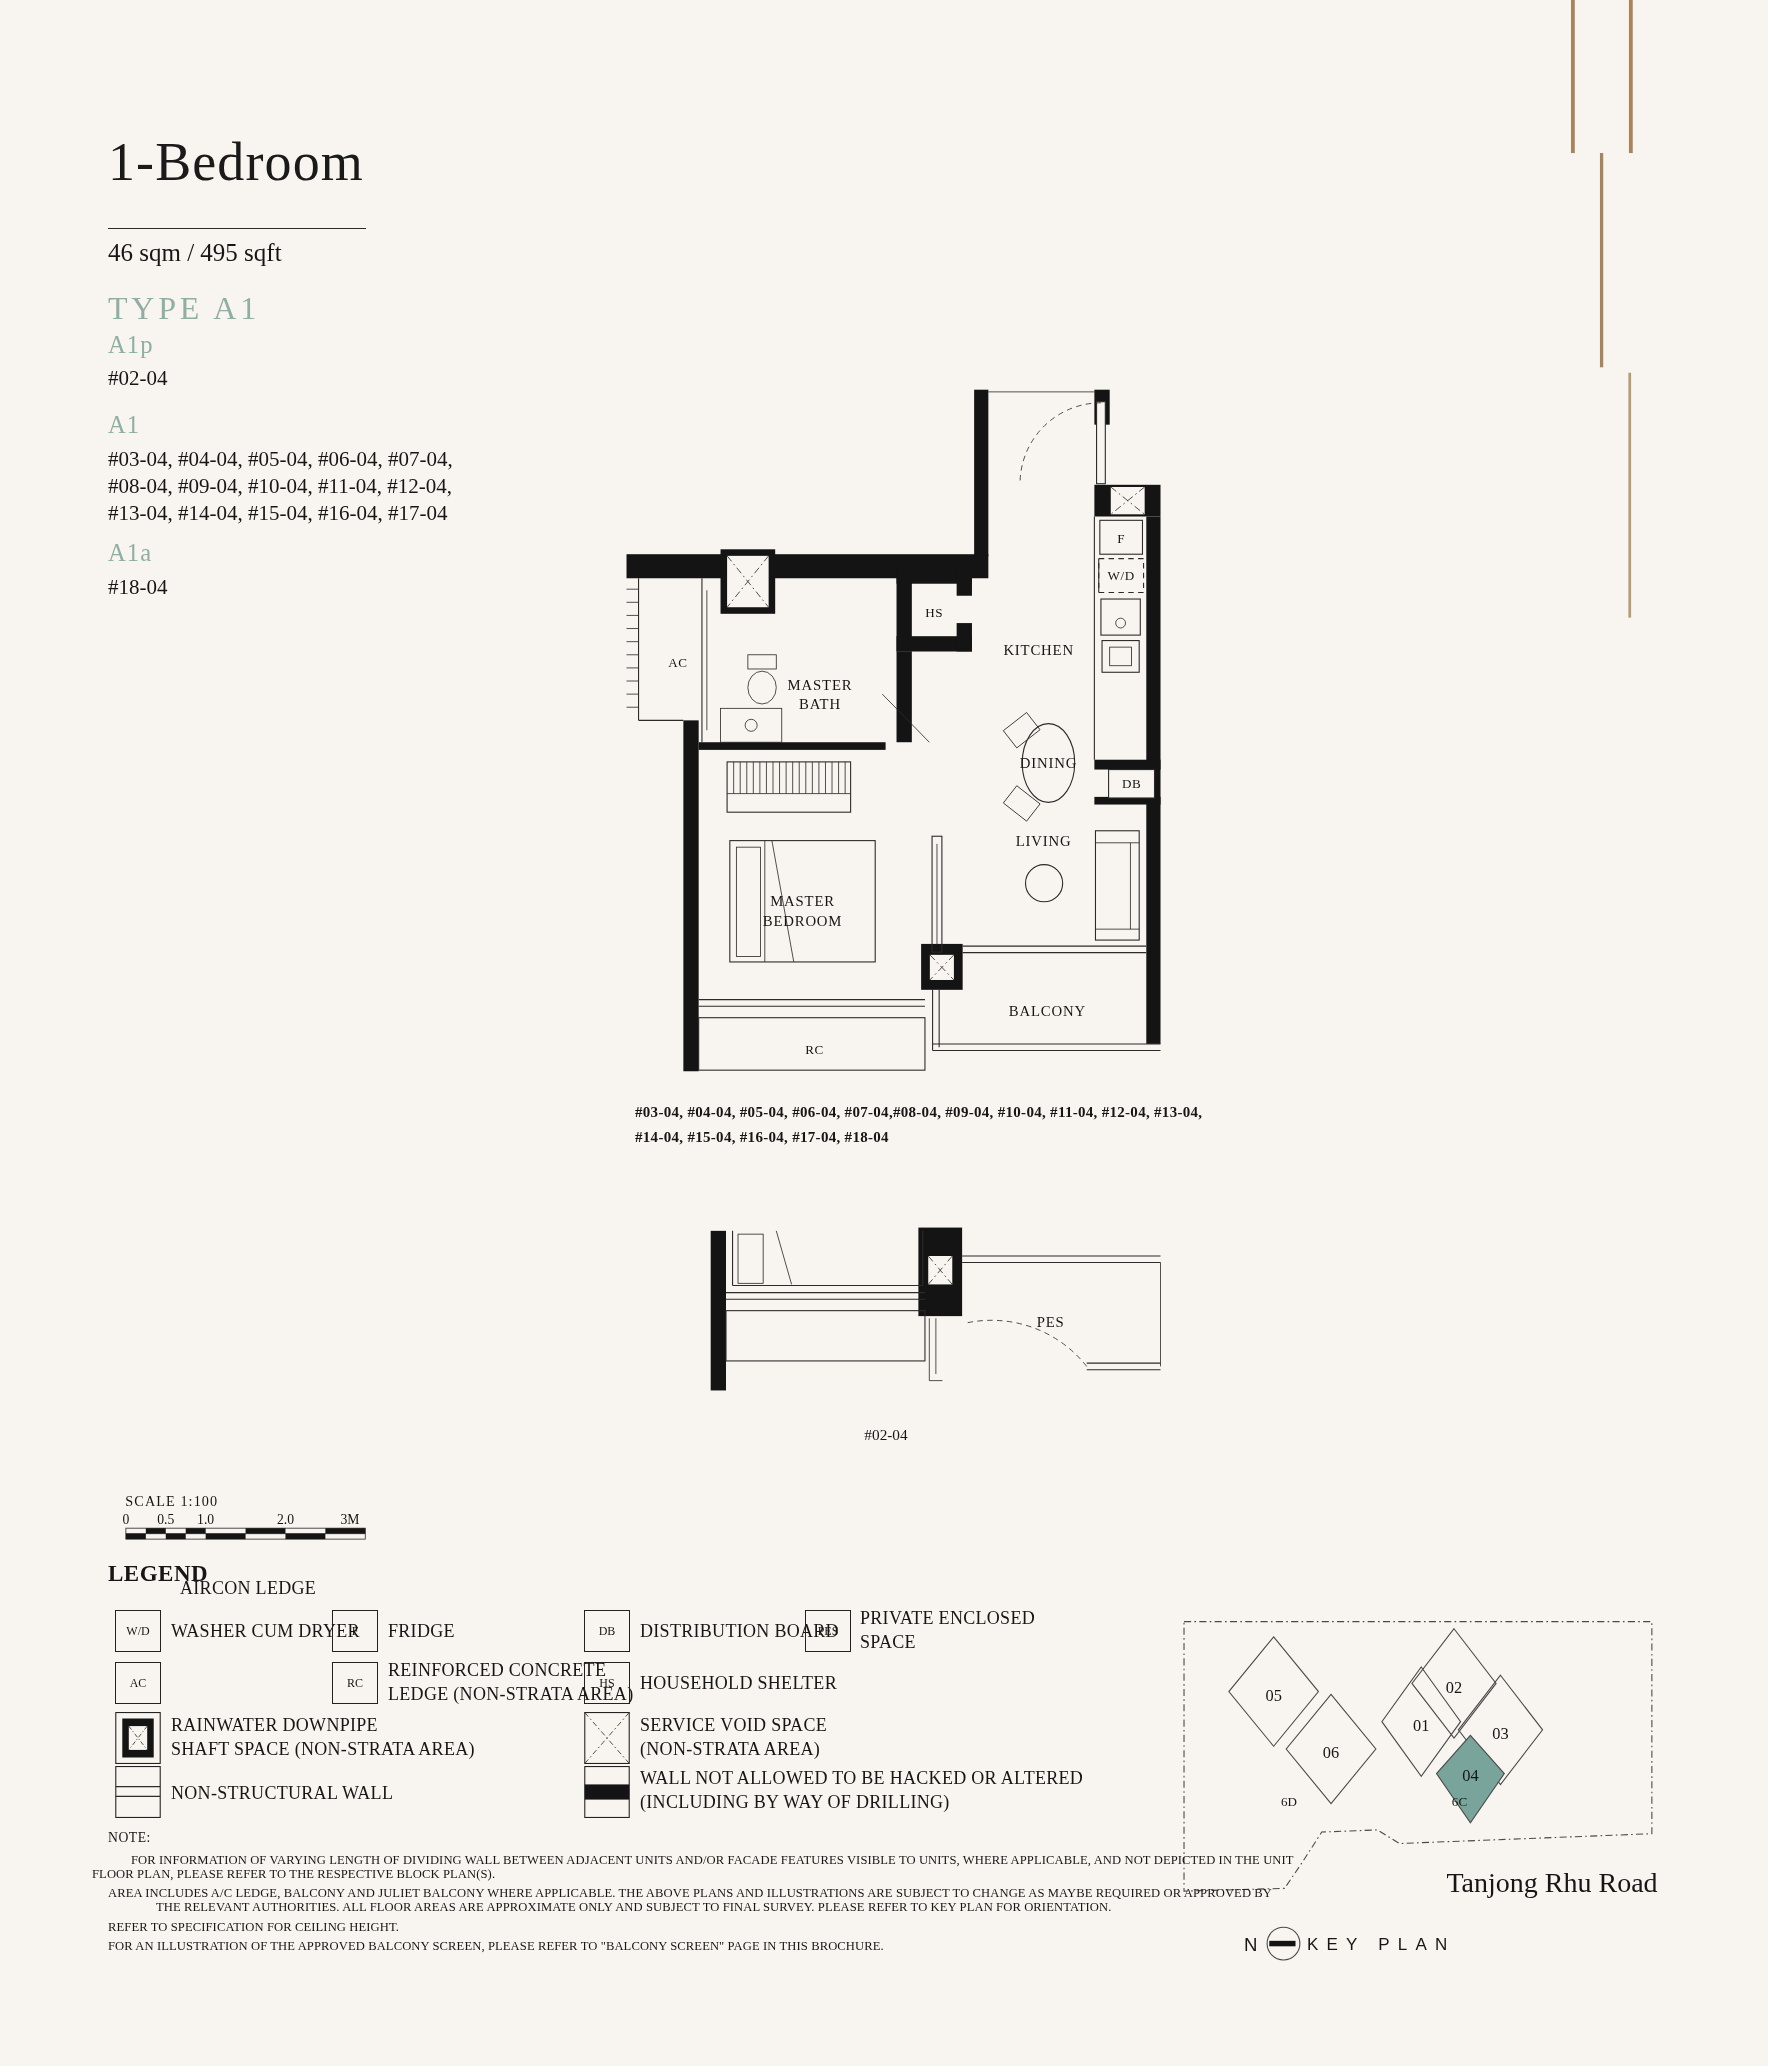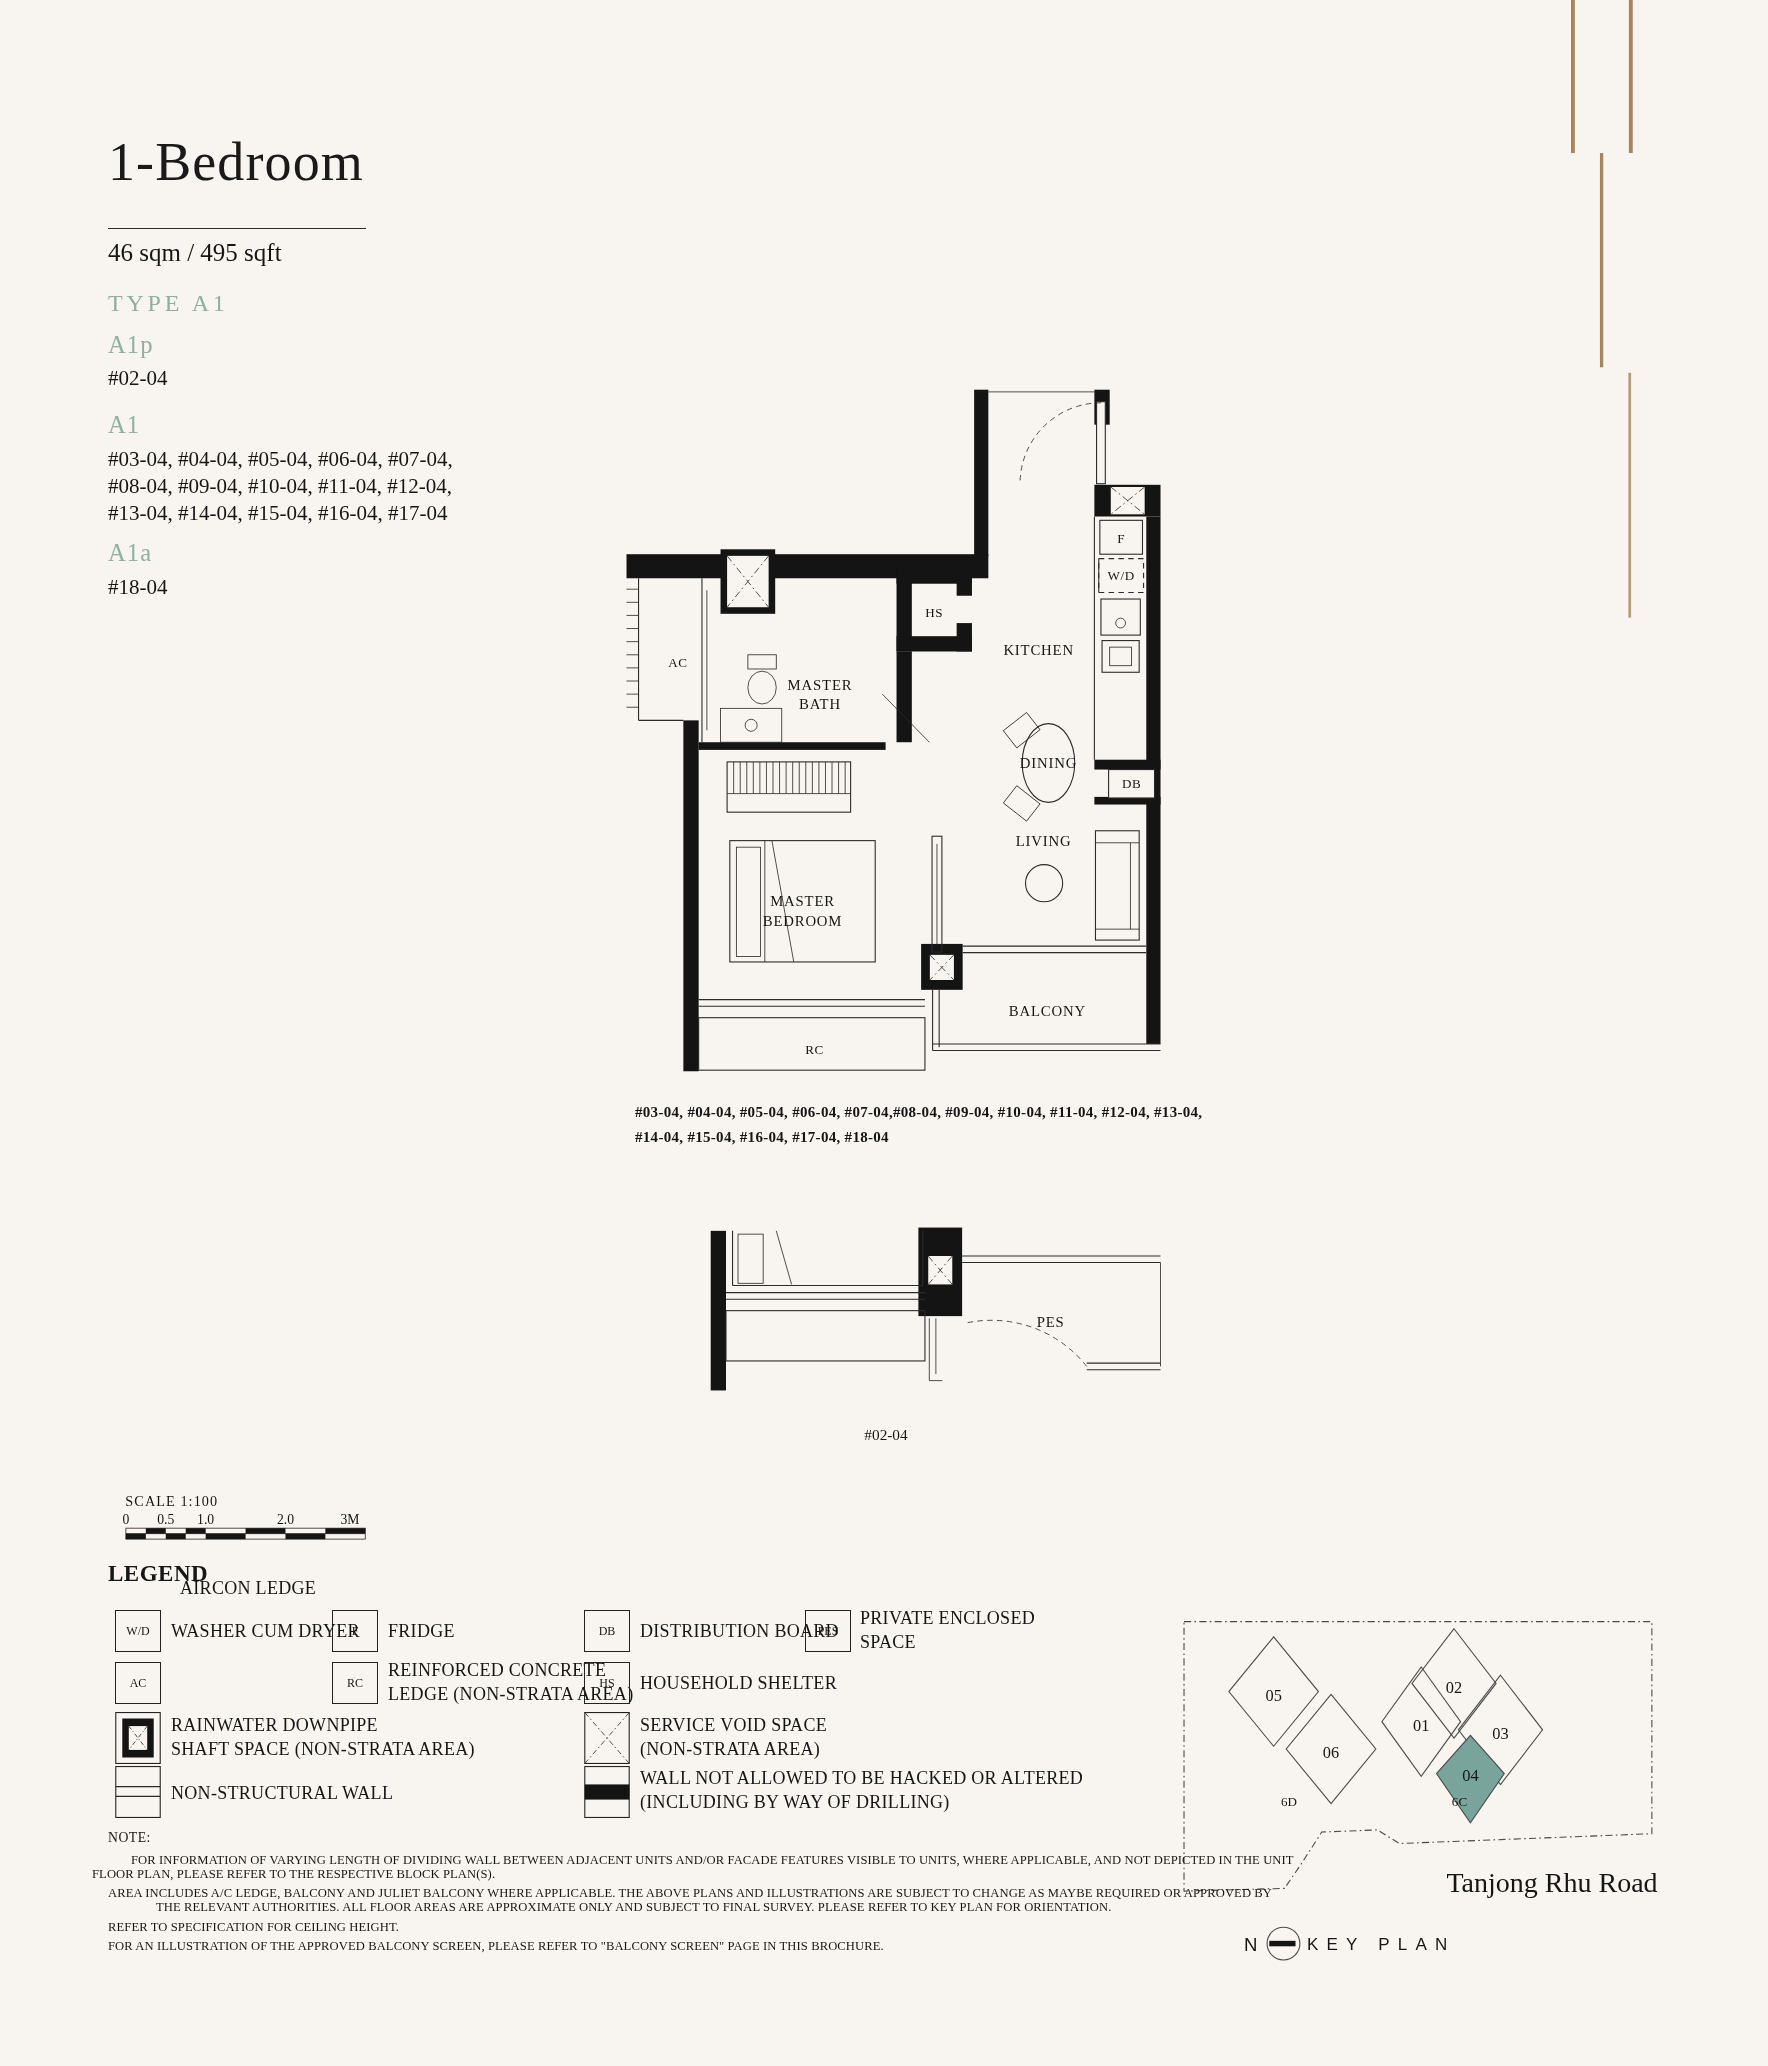--- a/index.html
+++ b/index.html
@@ -7,21 +7,21 @@
        font-family:"Liberation Serif",serif;color:#161616;}
   .abs{position:absolute;}
   .ser{font-family:"Liberation Serif",serif;}
   .sans{font-family:"Liberation Sans",sans-serif;}
   .sage{color:#8FAFA4;}
   .nowrap{white-space:nowrap;}
 
   #title{left:108px;top:131px;font-size:54px;letter-spacing:1.1px;color:#1a1a1a;}
   #title-rule{left:108px;top:228px;width:258px;height:1.1px;background:#2b2b2b;}
   #area{left:108px;top:239px;font-size:25px;}
-  #type-label{left:108px;top:290px;font-size:24px;letter-spacing:3.8px;}
+  #type-label{left:108px;top:290px;font-size:32px;letter-spacing:3.8px;}
   .variant-code{font-size:24.6px;letter-spacing:1.1px;}
   .variant-units{font-size:21px;line-height:27px;}
   #v0c{left:108px;top:331px;} #v0u{left:108px;top:365px;}
   #v1c{left:108px;top:411px;} #v1u{left:108px;top:446px;}
   #v2c{left:108px;top:539px;} #v2u{left:108px;top:574px;}
 
   #plan-caption{left:635px;top:1100px;font-size:15px;line-height:24.6px;letter-spacing:0.3px;font-weight:bold;}
   #lower-caption{left:793px;top:1426px;width:186px;text-align:center;font-size:15.3px;}
 
   #legend-heading{left:108px;top:1561px;font-size:23px;letter-spacing:0.5px;font-weight:bold;}

